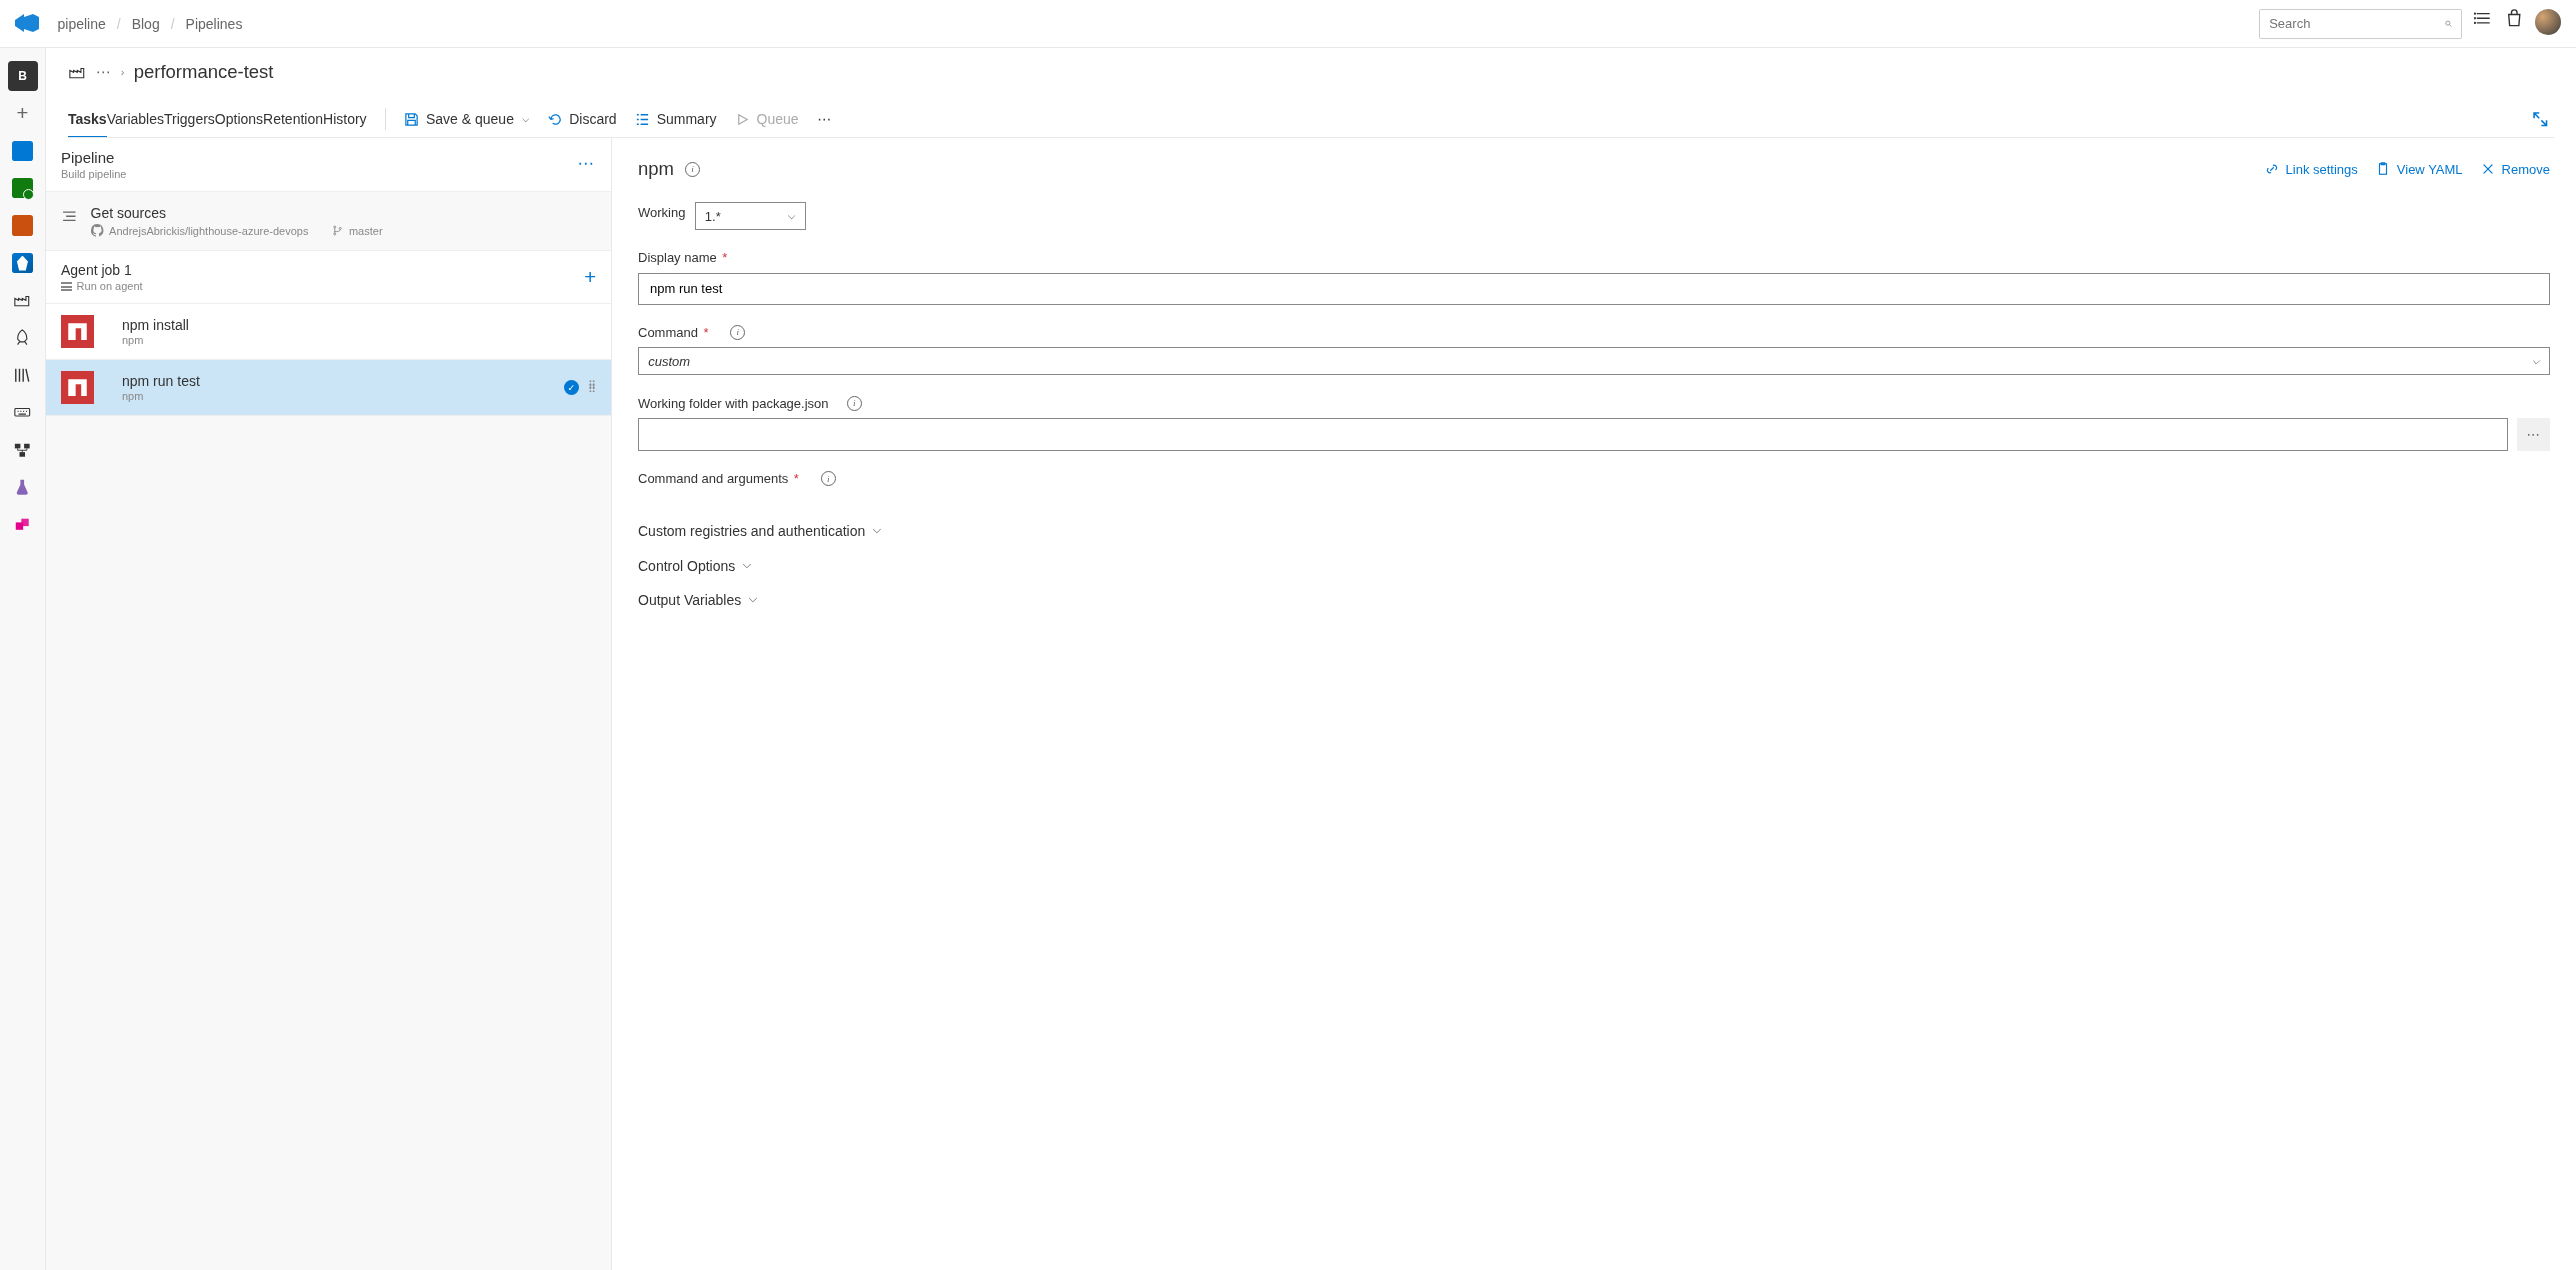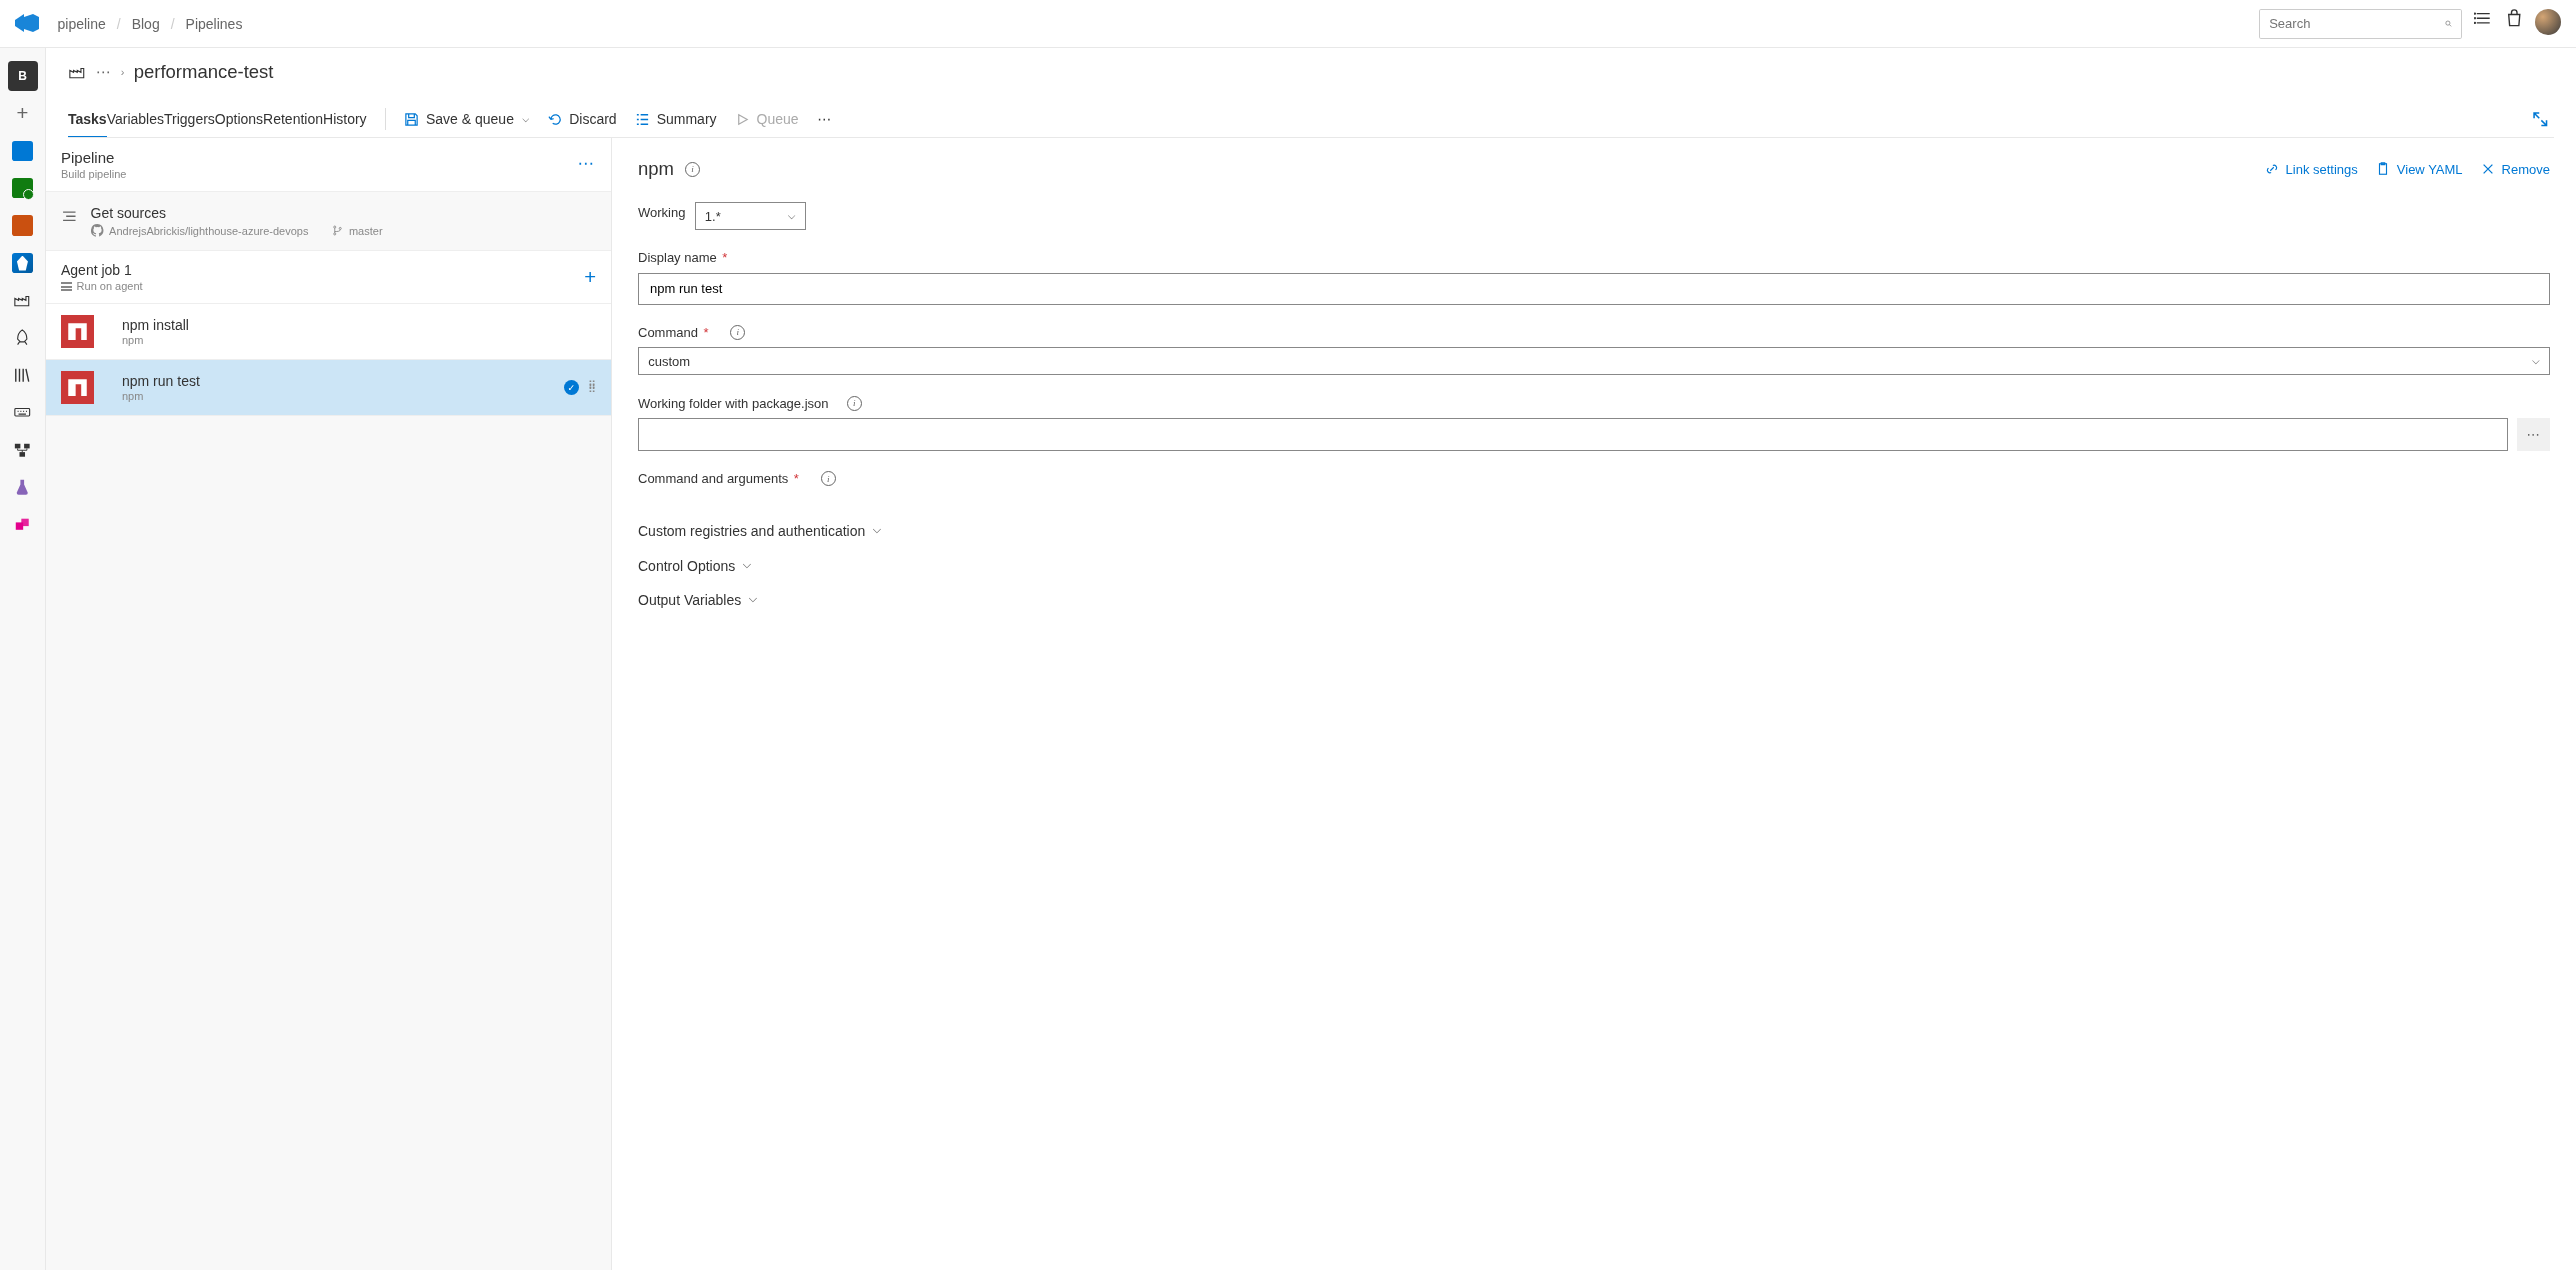--- a/index.html
+++ b/index.html
@@ -94,21 +94,21 @@
     .form-action { display: flex; align-items: center; gap: 6.5px; color: #0078d4; cursor: pointer; font-size: 13px; }
     .form-action .ic { width: 14px; height: 14px; }
     
     .form-row { margin-bottom: 20.3px; }
     .form-row.inline { display: flex; align-items: center; gap: 9.2px; }
     .form-label { font-size: 13px; color: #333; display: inline-flex; align-items: center; gap: 5.5px; margin-bottom: 7.4px; }
     .req { color: #d13438; }
     .form-select { border: 0.9px solid #888; padding: 5.5px 9.2px; font-size: 13px; min-width: 111px; background: #fff; display: flex; align-items: center; justify-content: space-between; cursor: pointer; }
     .form-select .chev { font-size: 10.2px; color: #666; }
     .form-input { width: 100%; border: 0.9px solid #888; padding: 7.4px 11px; font-size: 13px; background: #fff; }
-    .form-select.wide { width: 100%; }
+    .form-select.wide { width: 100%; font-style: italic; }
     .input-with-btn { display: flex; gap: 9.2px; }
     .input-with-btn .form-input { flex: 1; }
     .browse-btn { width: 33px; height: 33px; background: #f0f0f0; border: none; display: flex; align-items: center; justify-content: center; cursor: pointer; color: #666; letter-spacing: 0.9px; }
     
     .collapse-row { font-size: 14px; color: #333; padding: 9.2px 0; cursor: pointer; display: flex; align-items: flex-start; gap: 7.4px; }
     .collapse-chev { font-size: 11px; color: #666; }
     
     .server-icon { display:inline-block; width:11px; height:9.2px; background: repeating-linear-gradient(#888, #888 1.8px, transparent 1.8px, transparent 3.7px); }
   </style>
 </head>

